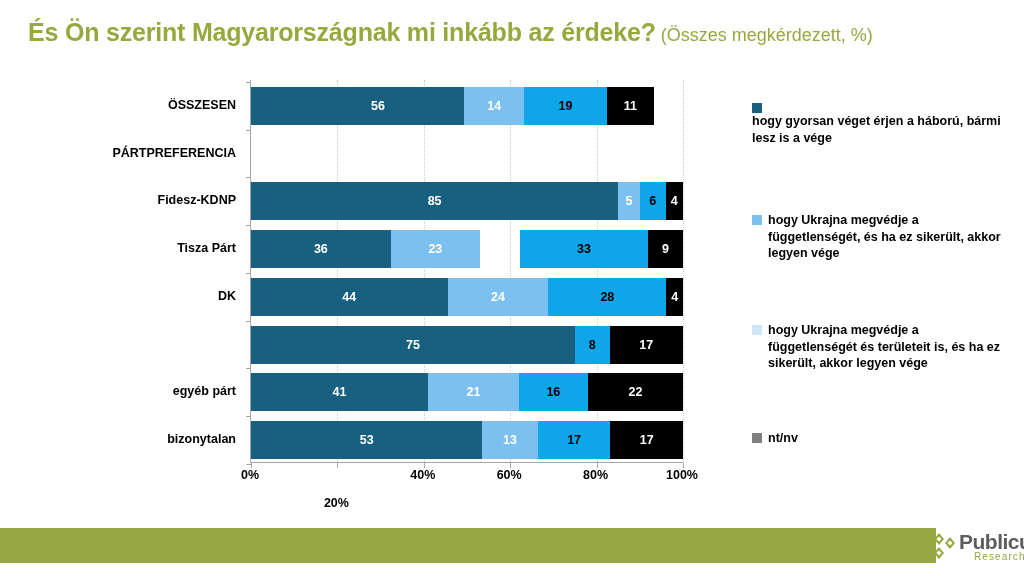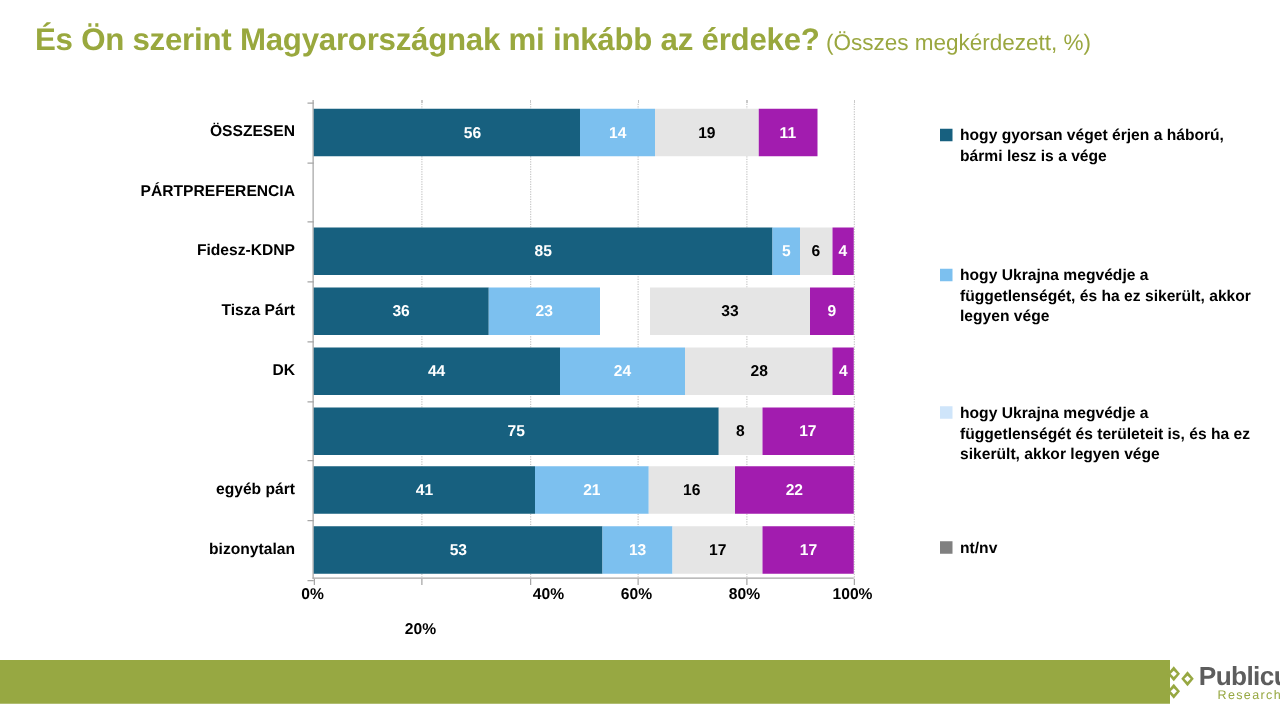--- a/index.html
+++ b/index.html
@@ -107,22 +107,22 @@
     display: flex;
     align-items: center;
     justify-content: center;
     font-size: 12.5px;
     font-weight: bold;
     overflow: hidden;
     box-sizing: border-box;
   }
   .seg.c0 { background: #17607f; color: #ffffff; }
   .seg.c1 { background: #7cc0ef; color: #ffffff; }
-  .seg.c2 { background: #e5e5e5; color: #000000; }
-  .seg.c3 { background: #a21caf; color: #ffffff; }
+  .seg.c2 { background: #0ea5e9; color: #000000; }
+  .seg.c3 { background: #000000; color: #ffffff; }
 
   #xaxis-labels {
     position: absolute;
     left: 250px;
     top: 388px;
     width: 432px;
     height: 22px;
   }
   .xlab {
     position: absolute;
@@ -284,30 +284,30 @@
         <div class="seg c1" style="width: 56.16px;">13</div>
         <div class="seg c2" style="width: 73.44px;">17</div>
         <div class="seg c3" style="width: 73.44px;">17</div>
       </div>
       <div class="tickmark" style="top: 383.6px;"></div>
     </div>
 
   <div id="xaxis-labels">
       <div class="xlab" style="left: 0px;">0%</div>
       <div class="xlab" style="left: 86.4px; margin-top: 28px;">20%</div>
-      <div class="xlab" style="left: 172.8px; margin-left: 16px;">40%</div>
+      <div class="xlab" style="left: 172.8px;">40%</div>
       <div class="xlab" style="left: 259.2px;">60%</div>
       <div class="xlab" style="left: 345.6px;">80%</div>
       <div class="xlab" style="left: 432px;">100%</div>
     </div>
 
 </div>
 
 <div id="legend">
-    <div class="legend-item" style="top: 0px;">
+    <div class="legend-item" style="top: 0px; flex-direction: column;">
       <span class="legend-swatch" style="background: rgb(23, 96, 127);"></span>
       <span class="legend-text">hogy gyorsan véget érjen a háború, bármi lesz is a vége</span>
     </div>
     <div class="legend-item" style="top: 112px;">
       <span class="legend-swatch" style="background: rgb(124, 192, 239);"></span>
       <span class="legend-text">hogy Ukrajna megvédje a függetlenségét, és ha ez sikerült, akkor legyen vége</span>
     </div>
     <div class="legend-item" style="top: 222px;">
       <span class="legend-swatch" style="background: rgb(207, 229, 250);"></span>
       <span class="legend-text">hogy Ukrajna megvédje a függetlenségét és területeit is, és ha ez sikerült, akkor legyen vége</span>

